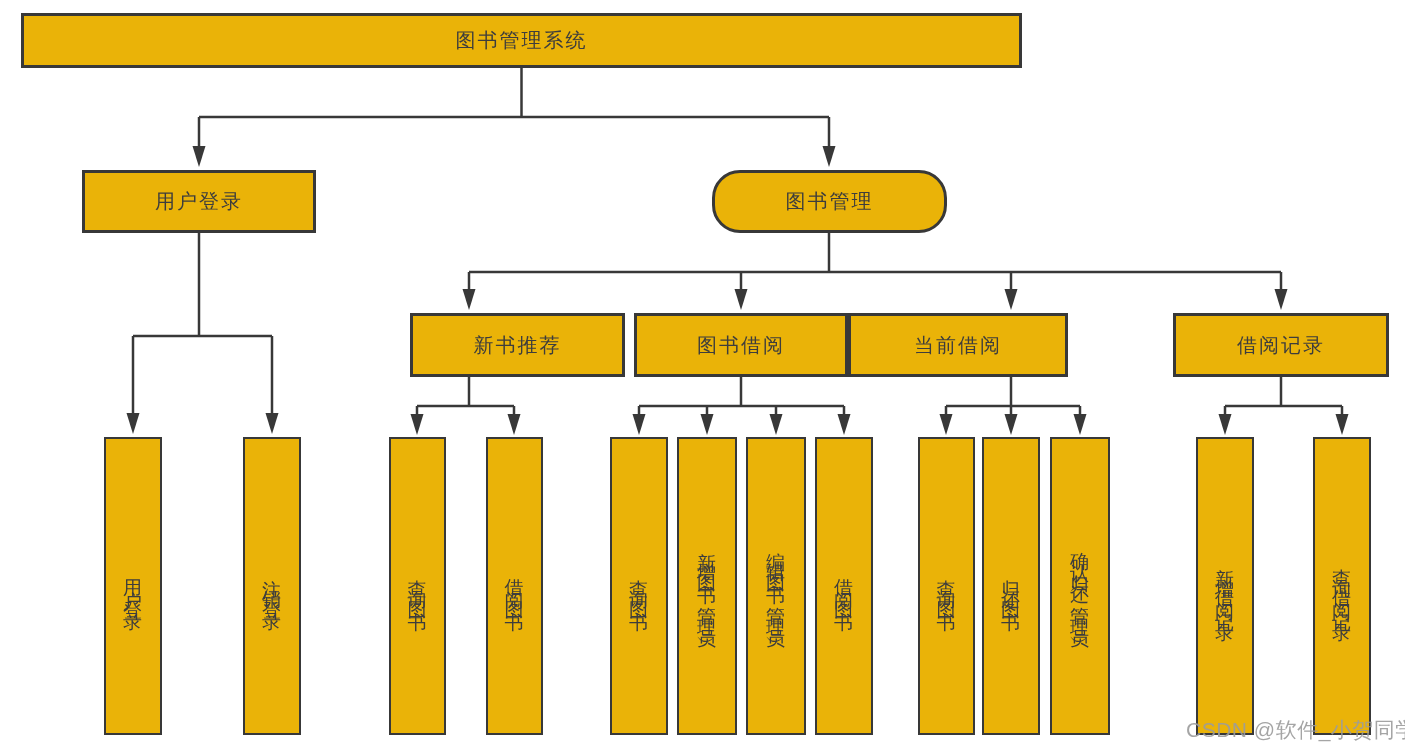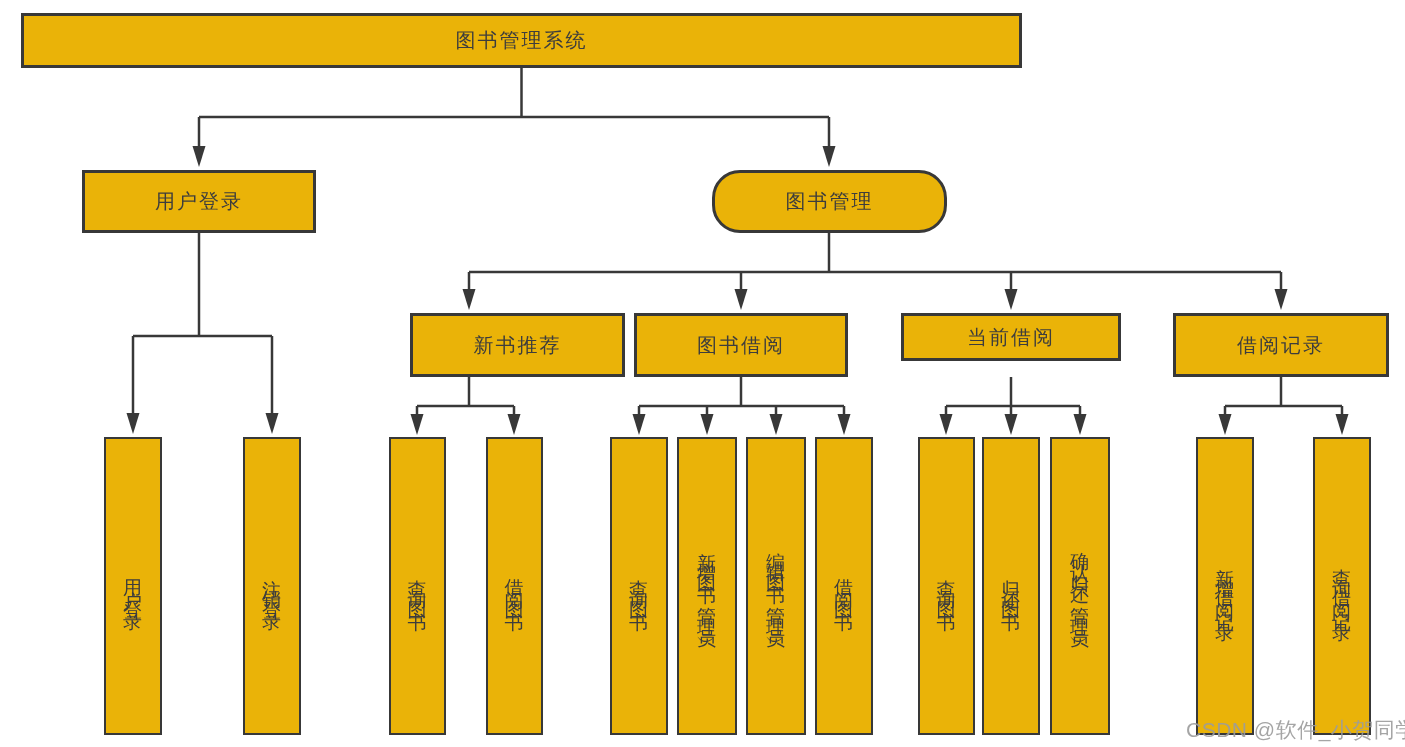--- a/index.html
+++ b/index.html
@@ -152,21 +152,21 @@
   <div class="box h" style="left:712px; top:170px; width:235px; height:63px;border-radius:28px;">
     <span>图书管理</span>
   </div>
 
   <div class="box h" style="left:362px; top:313px; width:215px; height:64px;margin-left:48px;">
     <span>新书推荐</span>
   </div>
   <div class="box h" style="left:634px; top:313px; width:214px; height:64px;text-align:right;">
     <span>图书借阅</span>
   </div>
-  <div class="box h" style="left:901px; top:313px; width:220px; height:48px;">
+  <div class="box h" style="left:848px; top:313px; width:220px; height:64px;">
     <span>当前借阅</span>
   </div>
   <div class="box h" style="left:1173px; top:313px; width:216px; height:64px;">
     <span>借阅记录</span>
   </div>
 
   <div class="box v" style="left:104px; top:437px; width:58px; height:298px;">
     <span class="vtext">用户登录</span>
   </div>
   <div class="box v" style="left:243px; top:437px; width:58px; height:298px;">

